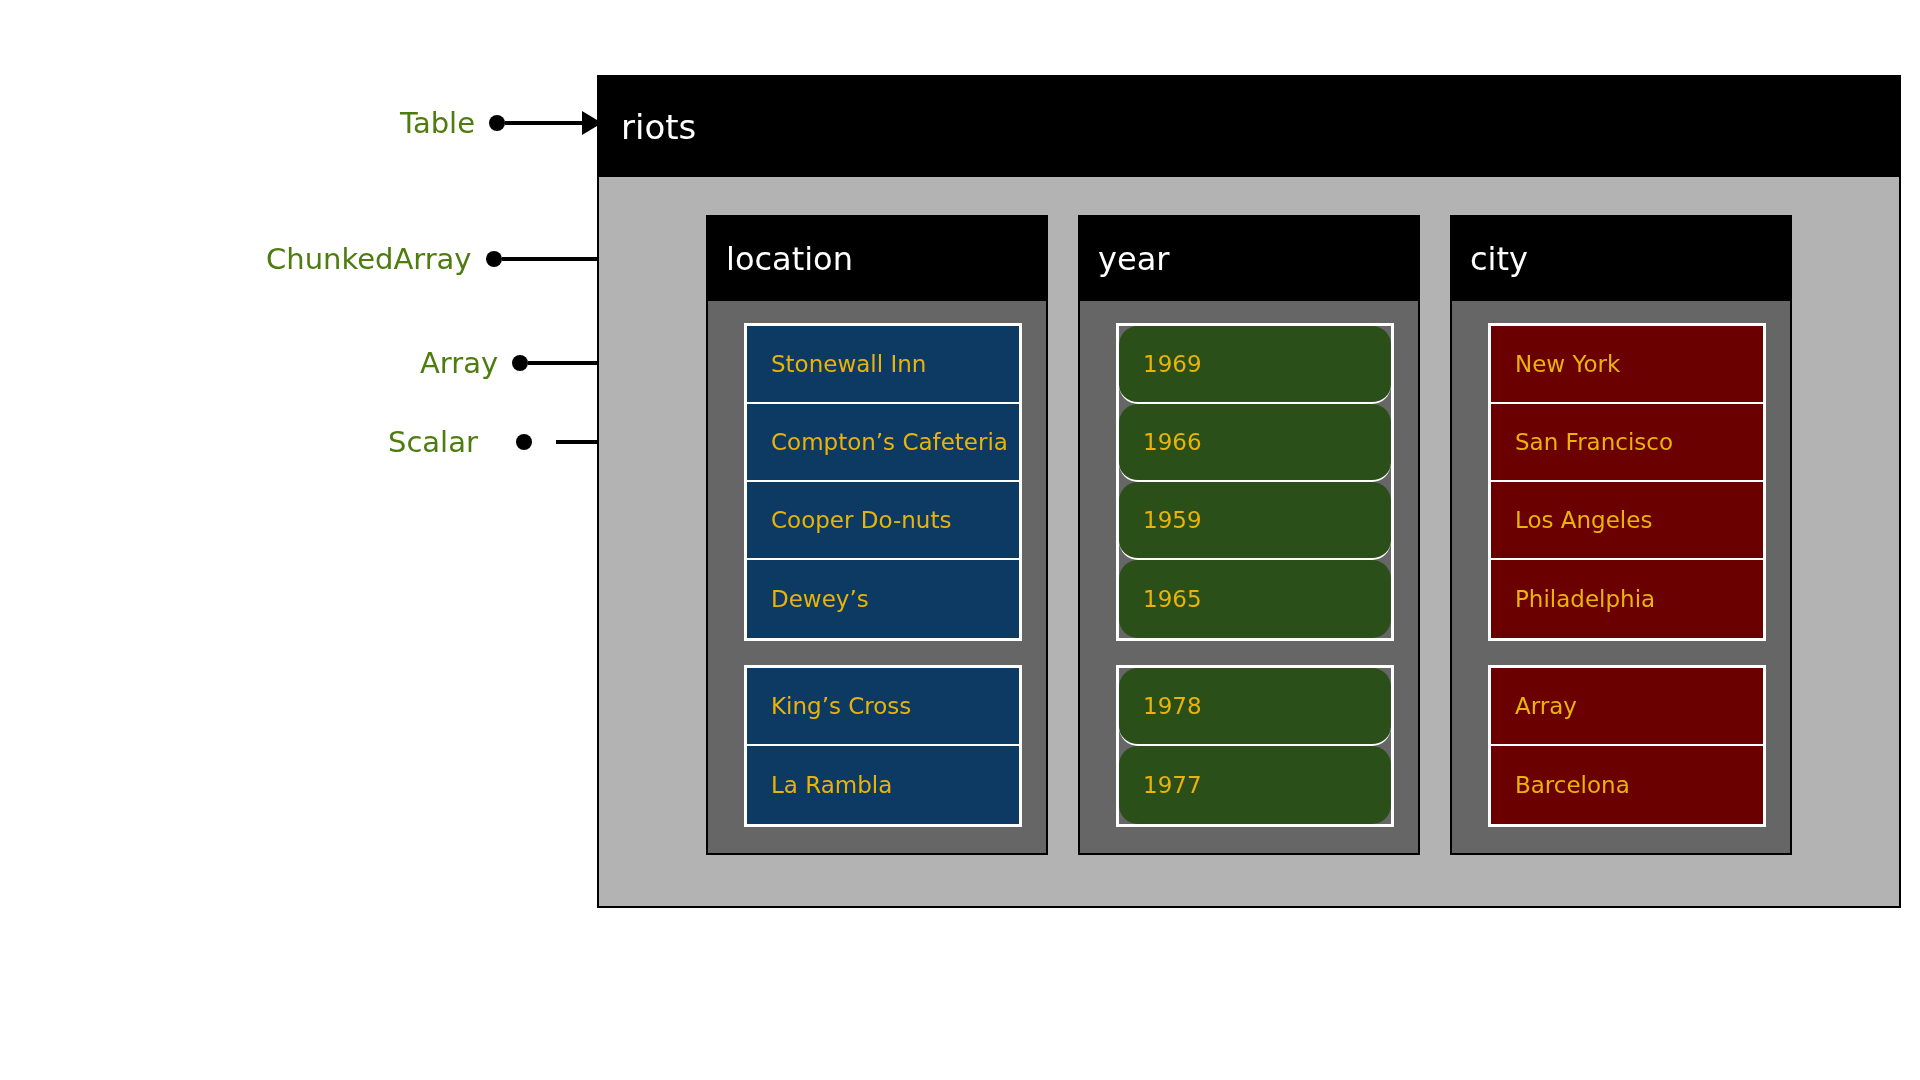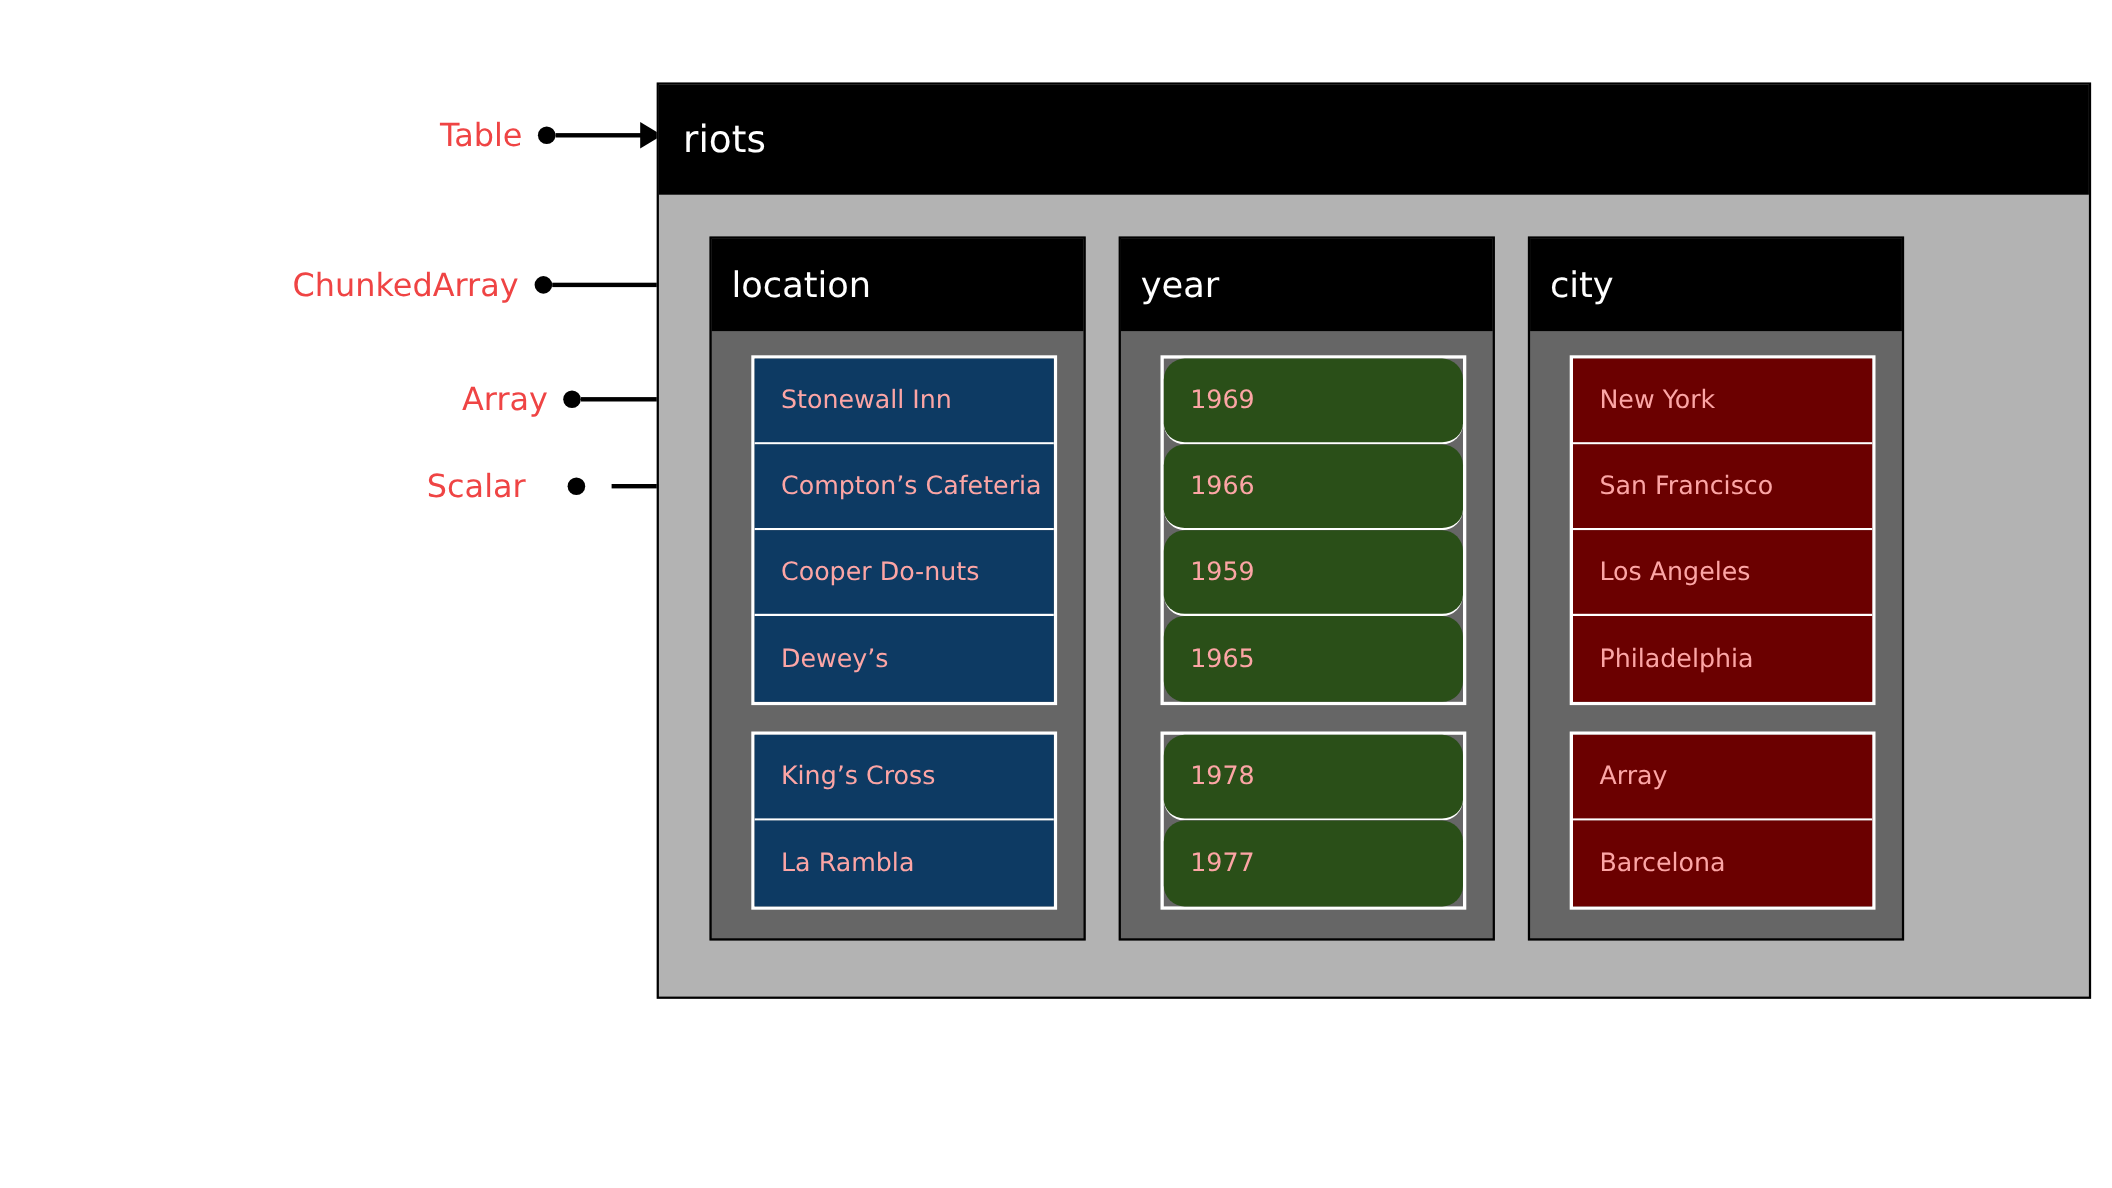--- a/index.html
+++ b/index.html
@@ -26,21 +26,21 @@
 
   
   .annot {
     position: absolute;
     display: flex;
     align-items: center;
     height: 30px;
   }
   .annot-label {
     font-size: 29px;
-    color: #ef4444;
+    color: #4d7c0f;
     white-space: nowrap;
     text-align: right;
     letter-spacing: 0px;
   }
   .annot-dot {
     width: 16px;
     height: 16px;
     border-radius: 50%;
     background: #000000;
     margin-left: 14px;
@@ -84,20 +84,21 @@
     font-size: 34px;
     line-height: 1;
   }
 
   
   #columns {
     display: flex;
     gap: 30px;
     padding: 38px 46px 0 46px;
     box-sizing: border-box;
+    justify-content: center;
   }
   .column {
     width: 342px;
     background: #666666;
     border: 2px solid #000000;
     box-sizing: border-box;
   }
   .col-header {
     height: 84px;
     background: #000000;
@@ -121,21 +122,21 @@
     margin-bottom: 24px;
   }
   .chunk:last-child { margin-bottom: 0; }
   .cell {
     height: 78px;
     display: flex;
     align-items: center;
     padding-left: 24px;
     box-sizing: border-box;
     border-bottom: 2px solid #ffffff;
-    color: #fca5a5;
+    color: #eab308;
     font-size: 23px;
     white-space: nowrap;
     overflow: hidden;
   }
   .cell:last-child { border-bottom: none; }
 
   .col-location .cell { background: #0d3a63; }
   .col-year .cell     { background: #2a4f18; border-radius: 19px; }
   .col-city .cell     { background: #6b0000; }
 </style>

